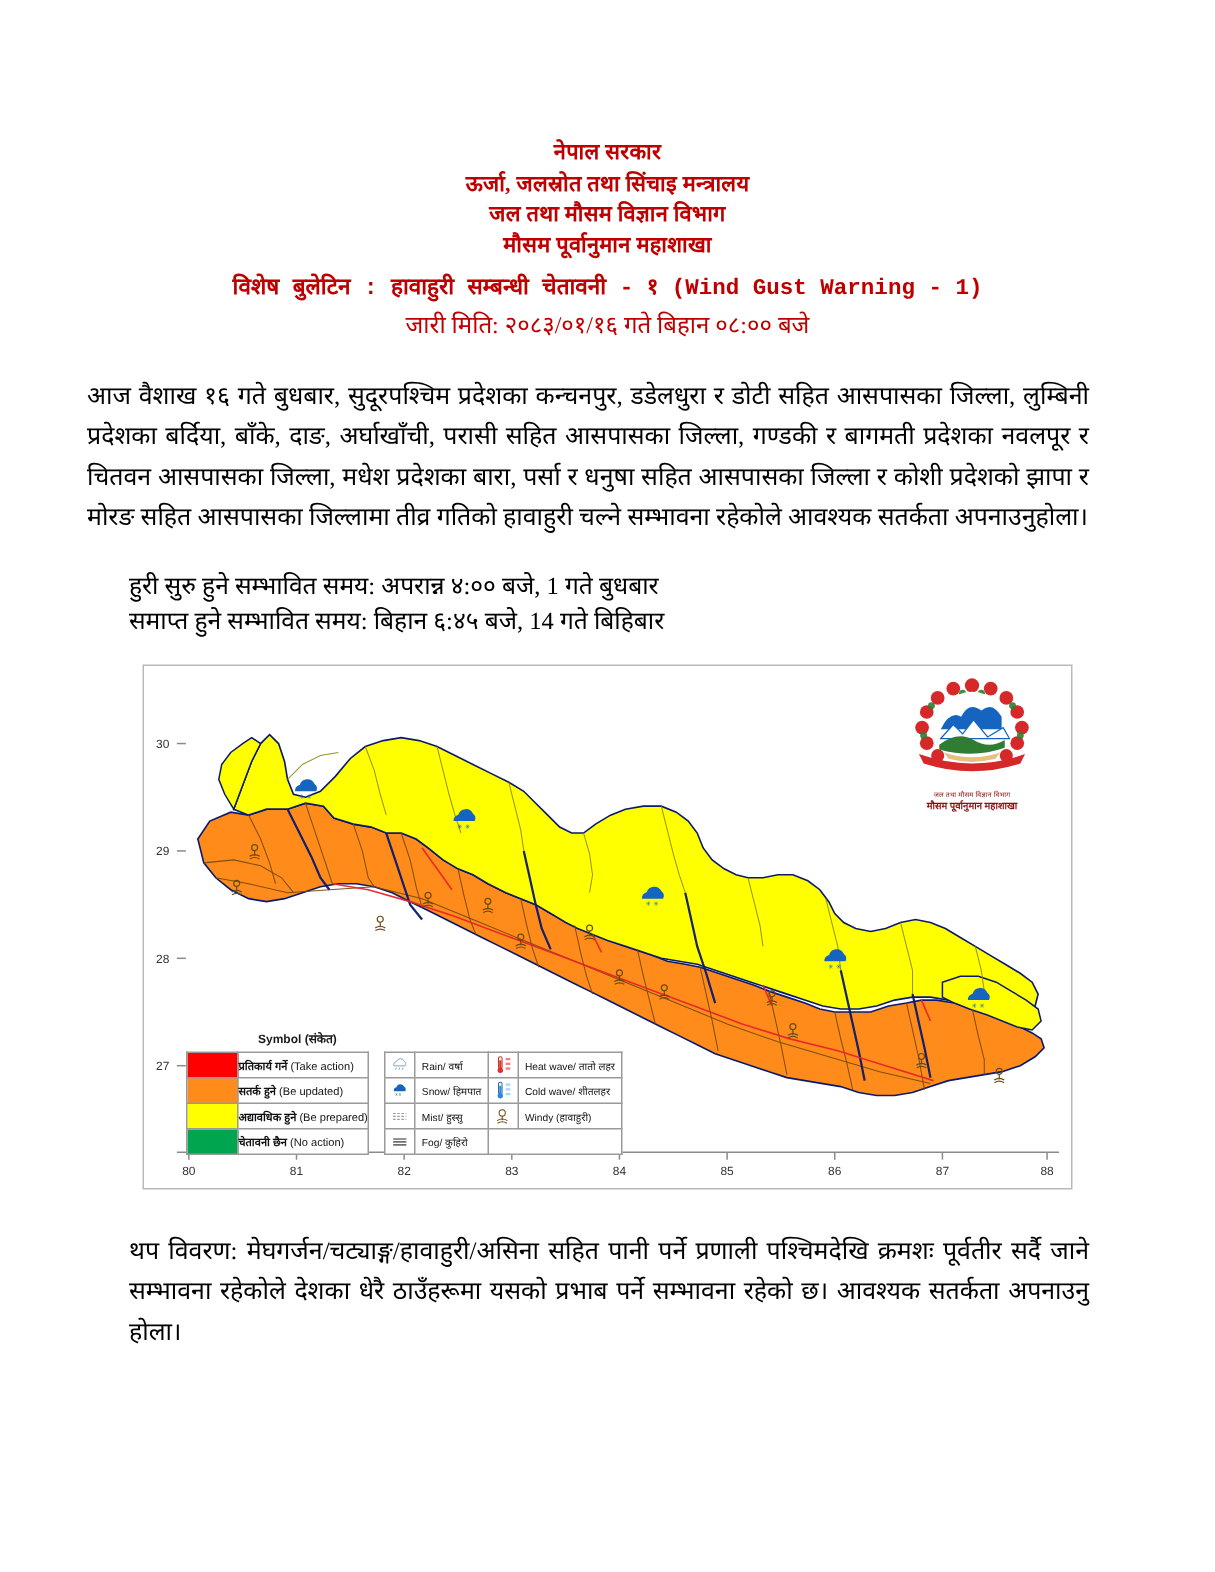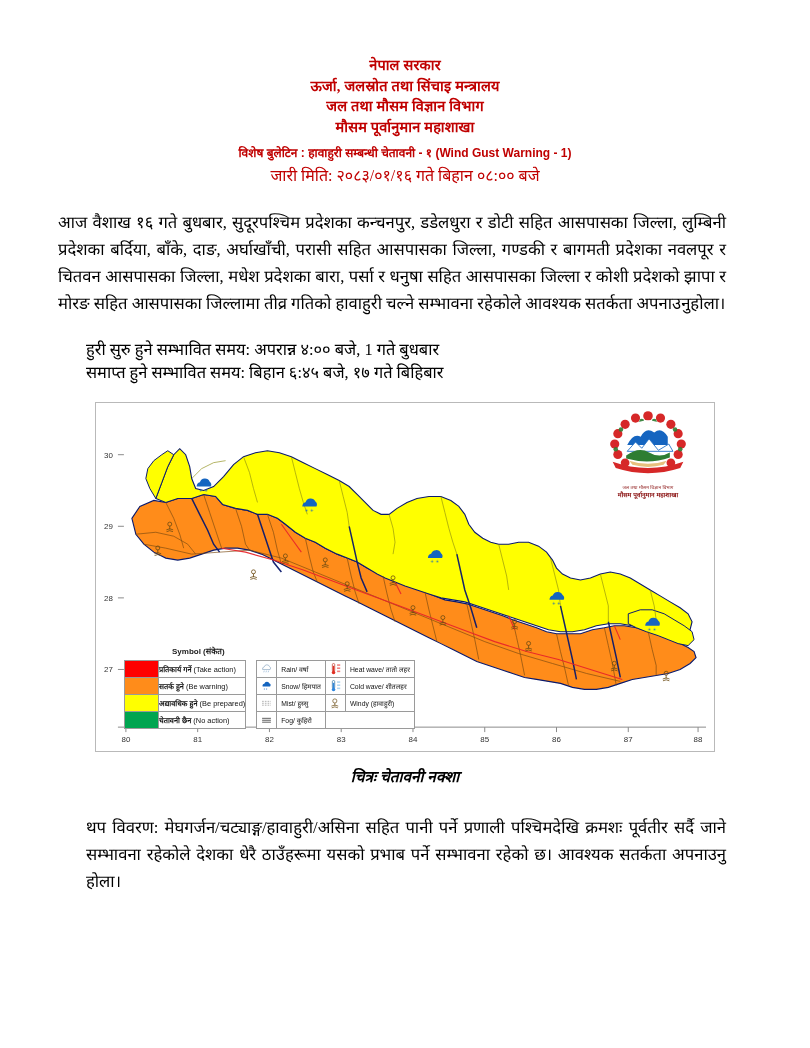--- a/index.html
+++ b/index.html
@@ -8,26 +8,26 @@
     width: 810px;
     height: 1048px;
     background: #ffffff;
     font-family: "Liberation Serif", "DejaVu Serif", serif;
     color: #000000;
     overflow: hidden;
   }
   .page { position: relative; width: 810px; height: 1048px; padding: 0; }
 
   
-  .header { text-align: center; padding-top: 55px; color: #C00000; }
+  .header { text-align: center; padding-top: 92px; color: #C00000; }
   .header div { line-height: 1.42; }
   .h-line { font-size: 14.5px; font-weight: 600; letter-spacing: .2px; }
   .h-title {
-    font-size: 12px; font-weight: bold; margin-top: 8px;
-    font-family: Liberation Sans, sans-serif;
+    font-size: 15px; font-weight: bold; margin-top: 8px;
+    font-family: Liberation Mono, monospace;
   }
   .h-date { font-size: 16px; margin-top: 3px; }
 
   
   .body-block {
     margin: 22px 84px 0 58px;
     font-size: 16.6px;
     line-height: 1.62;
     text-align: justify;
     text-justify: inter-word;
@@ -111,21 +111,21 @@
     <div class="h-line">जल तथा मौसम विज्ञान विभाग</div>
     <div class="h-line">मौसम पूर्वानुमान महाशाखा</div>
     <div class="h-title">विशेष बुलेटिन : हावाहुरी सम्बन्धी  चेतावनी - १ (Wind Gust Warning - 1)</div>
     <div class="h-date">जारी  मिति: २०८३/०१/१६ गते बिहान ०८:०० बजे</div>
   </div>
 
   <div class="body-block">आज वैशाख १६ गते बुधबार, सुदूरपश्चिम प्रदेशका कन्चनपुर, डडेलधुरा र डोटी सहित आसपासका जिल्ला,  लुम्बिनी प्रदेशका बर्दिया, बाँके, दाङ, अर्घाखाँची, परासी सहित आसपासका जिल्ला, गण्डकी र बागमती प्रदेशका  नवलपूर र चितवन आसपासका जिल्ला, मधेश प्रदेशका बारा, पर्सा र धनुषा  सहित आसपासका जिल्ला र कोशी प्रदेशको झापा र मोरङ सहित आसपासका जिल्लामा तीव्र गतिको हावाहुरी चल्ने सम्भावना रहेकोले आवश्यक सतर्कता अपनाउनुहोला।</div>
 
   <div class="timing-block">
     <div>हुरी सुरु हुने सम्भावित समय: अपरान्न ४:०० बजे, 1 गते बुधबार</div>
-    <div>समाप्त हुने सम्भावित समय: बिहान ६:४५ बजे, १७ गते बिहिबार</div>
+    <div>समाप्त हुने सम्भावित समय: बिहान ६:४५ बजे, 14 गते बिहिबार</div>
   </div>
 
   <div class="figure">
     <div class="map-frame">
 
       <svg viewBox="0 0 620 350" preserveAspectRatio="none">
         <defs>
           <g id="windy-glyph">
             <circle cx="0" cy="-2.2" r="2.0" fill="none" stroke="#6b4a12" stroke-width="0.8"></circle>
             <path d="M0,-0.4 L0,3.2" stroke="#6b4a12" stroke-width="0.8" fill="none"></path>
@@ -349,21 +349,21 @@
               <td class="swatch" style="background:#FF0000"></td>
               <td class="legend-label">
                 <b>प्रतिकार्य गर्ने</b>
                 <span>(Take action)</span>
               </td>
             </tr>
             <tr>
               <td class="swatch" style="background:#FF8C1A"></td>
               <td class="legend-label">
                 <b>सतर्क हुने</b>
-                <span>(Be warning)</span>
+                <span>(Be updated)</span>
               </td>
             </tr>
             <tr>
               <td class="swatch" style="background:#FFFF00"></td>
               <td class="legend-label">
                 <b>अद्यावधिक हुने</b>
                 <span>(Be prepared)</span>
               </td>
             </tr>
             <tr>
@@ -452,18 +452,17 @@
               <td class="empty-cell"></td>
             </tr>
           </tbody>
             </table>
 
         </div>
       </div>
 
     </div>
 
-    <div class="fig-caption">चित्रः चेतावनी नक्शा</div>
   </div>
 
   <div class="footer-block">थप विवरण: मेघगर्जन/चट्याङ्ग/हावाहुरी/असिना सहित पानी पर्ने प्रणाली पश्चिमदेखि क्रमशः पूर्वतीर सर्दै जाने सम्भावना रहेकोले देशका धेरै ठाउँहरूमा यसको प्रभाब पर्ने सम्भावना रहेको छ। आवश्यक सतर्कता अपनाउनु होला।</div>
 
 </div>
 
 </body></html>

